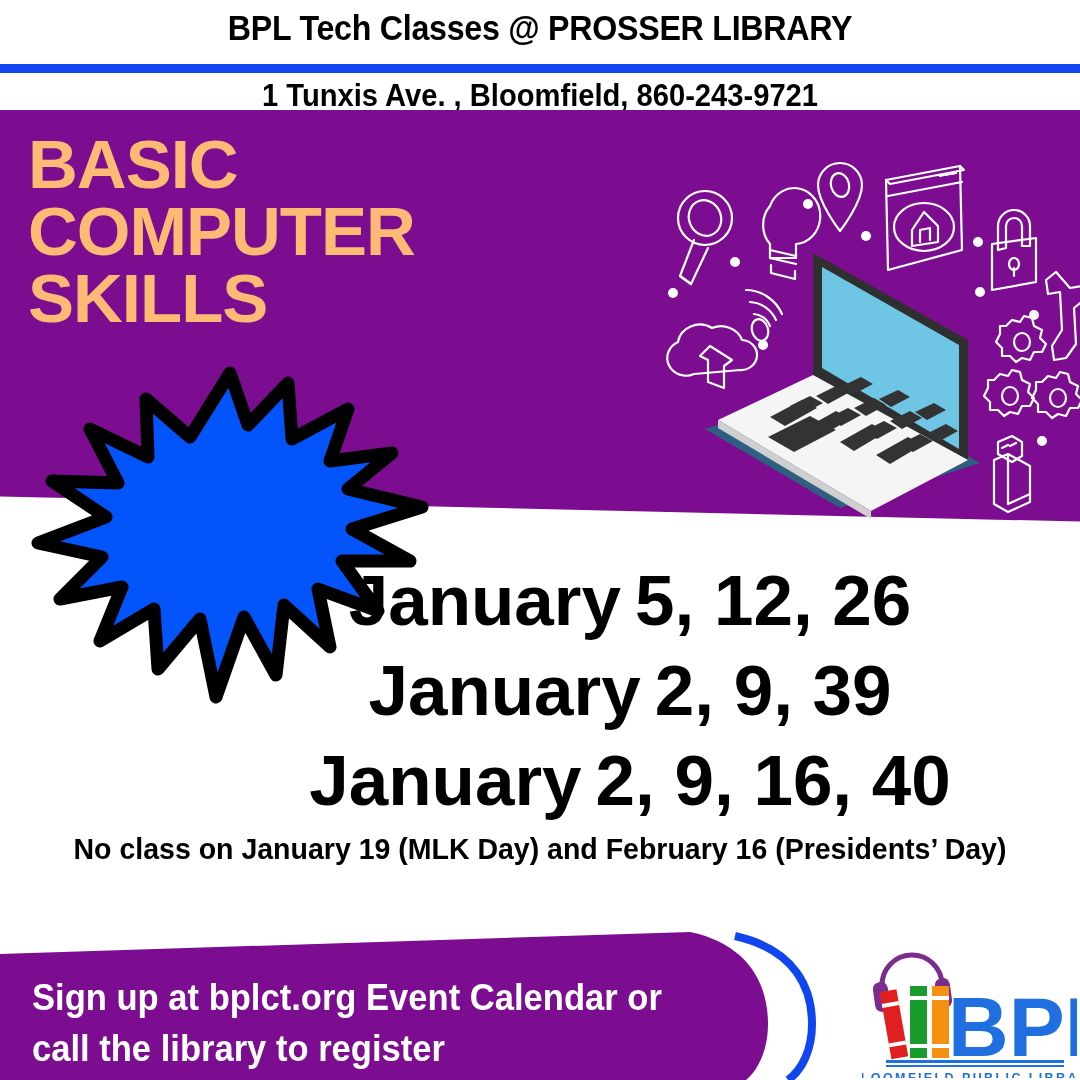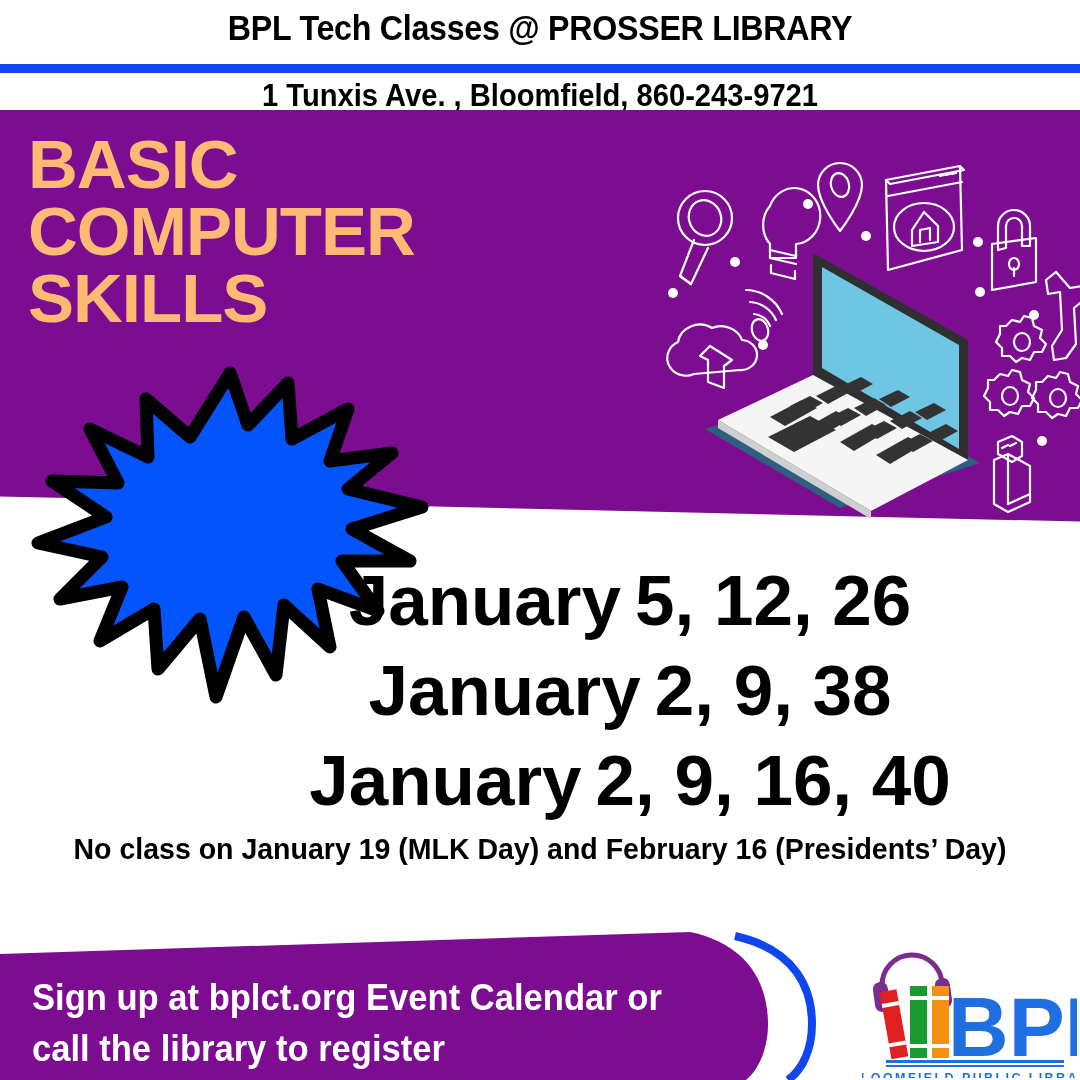--- a/index.html
+++ b/index.html
@@ -305,21 +305,21 @@
            L70 276 L92 222 L30 234 L72 192 L8 178 L76 152 L22 116 L88 118
            L60 64 L118 92 L116 34 L160 72 Z" fill="#0355fb" stroke="#000000" stroke-width="13" stroke-linejoin="round"></path>
     </svg>
   </div>
 
   <div class="dates">
     <div class="date-line">
       <span class="mon">January</span><span>5, 12, 26</span>
     </div>
     <div class="date-line">
-      <span class="mon">January</span><span>2, 9, 38</span>
+      <span class="mon">January</span><span>2, 9, 39</span>
     </div>
     <div class="date-line">
       <span class="mon">January</span><span>2, 9, 16, 40</span>
     </div>
   </div>
 
   <div class="noclass">No class on January 19 (MLK Day) and February 16 (Presidents’ Day)</div>
 
   <div class="banner-wrap">
     <svg viewBox="0 0 1080 160" width="1080" height="160" aria-hidden="true" style="position:absolute;left:0;top:0;">

